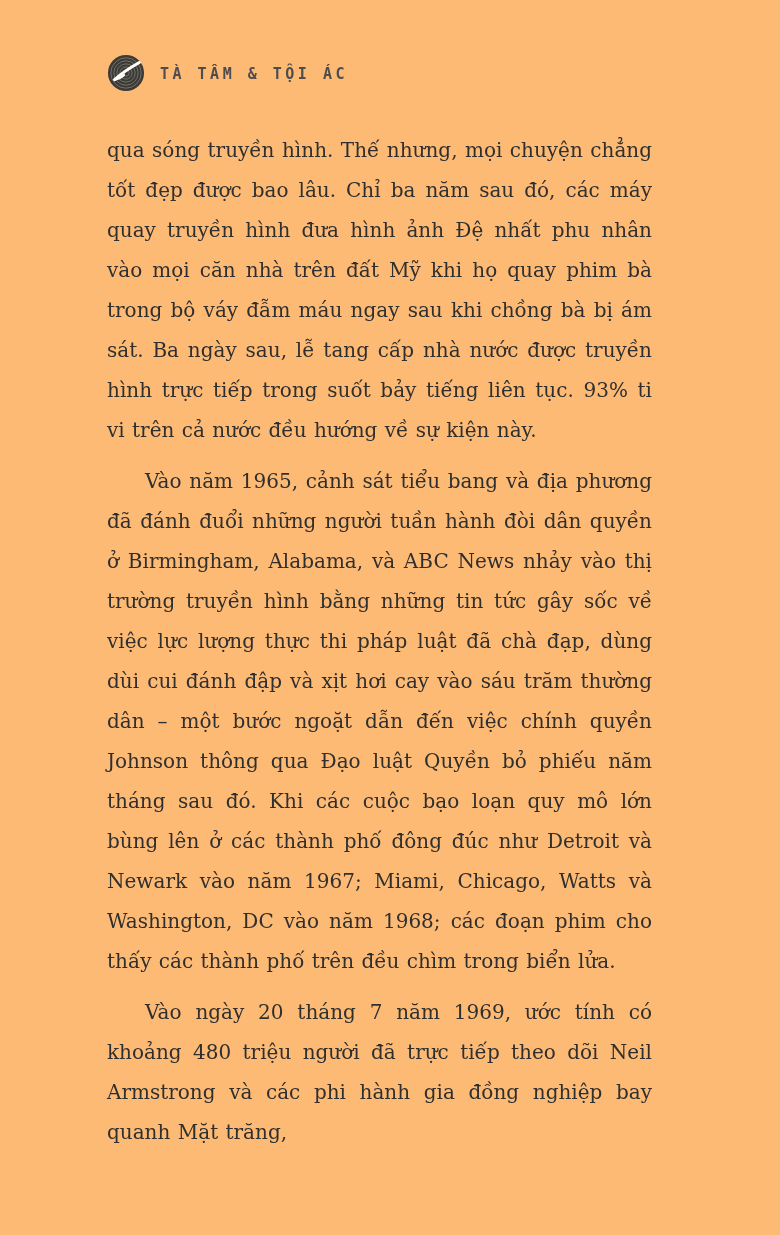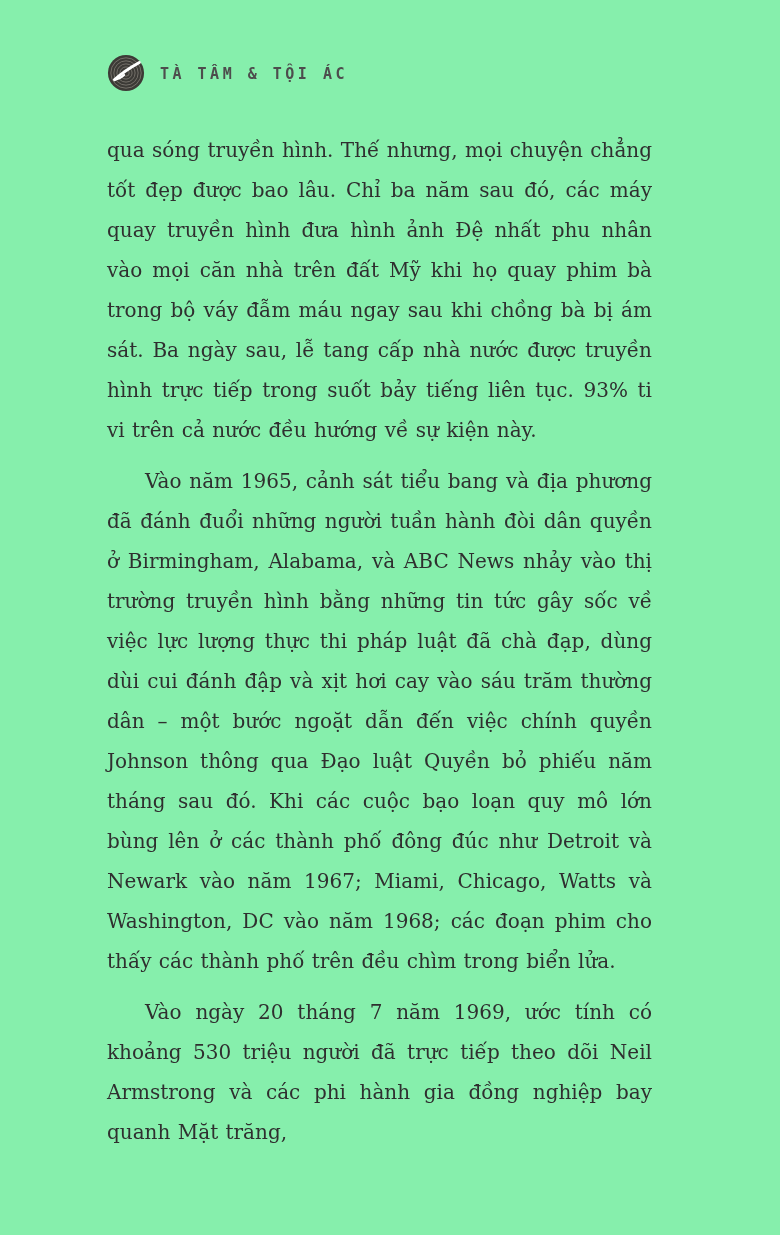--- a/index.html
+++ b/index.html
@@ -10,21 +10,21 @@
       font-family: "DejaVu Serif", serif;
       color: #2f2f2f;
       overflow: hidden;
     }
     .page {
       width: 780px;
       height: 1235px;
       display: flex;
       flex-direction: column;
       padding: 54px 128px 50px 107px;
-      background: #86efac;
+      background: #fdba74;
     }
     .header {
       display: flex;
       align-items: center;
       gap: 15px;
       margin-bottom: 38px;
     }
     .logo {
       width: 38px;
       height: 38px;
@@ -74,16 +74,16 @@
         <path d="M8 27 Q 18 18 34 9" stroke="#ffffff" stroke-width="3.2" fill="none" stroke-linecap="round"></path>
         <path d="M8 27 Q 14 26 18 22" stroke="#ffffff" stroke-width="2.2" fill="none" stroke-linecap="round"></path>
       </svg>
     </span>
     <span class="header-title">TÀ TÂM &amp; TỘI ÁC</span>
   </div>
 
   <div class="body-text">
     <p>qua sóng truyền hình. Thế nhưng, mọi chuyện chẳng tốt đẹp được bao lâu. Chỉ ba năm sau đó, các máy quay truyền hình đưa hình ảnh Đệ nhất phu nhân vào mọi căn nhà trên đất Mỹ khi họ quay phim bà trong bộ váy đẫm máu ngay sau khi chồng bà bị ám sát. Ba ngày sau, lễ tang cấp nhà nước được truyền hình trực tiếp trong suốt bảy tiếng liên tục. 93% ti vi trên cả nước đều hướng về sự kiện này.</p>
     <p class="indent">Vào năm 1965, cảnh sát tiểu bang và địa phương đã đánh đuổi những người tuần hành đòi dân quyền ở Birmingham, Alabama, và ABC News nhảy vào thị trường truyền hình bằng những tin tức gây sốc về việc lực lượng thực thi pháp luật đã chà đạp, dùng dùi cui đánh đập và xịt hơi cay vào sáu trăm thường dân – một bước ngoặt dẫn đến việc chính quyền Johnson thông qua Đạo luật Quyền bỏ phiếu năm tháng sau đó. Khi các cuộc bạo loạn quy mô lớn bùng lên ở các thành phố đông đúc như Detroit và Newark vào năm 1967; Miami, Chicago, Watts và Washington, DC vào năm 1968; các đoạn phim cho thấy các thành phố trên đều chìm trong biển lửa.</p>
-    <p class="indent">Vào ngày 20 tháng 7 năm 1969, ước tính có khoảng 530 triệu người đã trực tiếp theo dõi Neil Armstrong và các phi hành gia đồng nghiệp bay quanh Mặt trăng,</p>
+    <p class="indent">Vào ngày 20 tháng 7 năm 1969, ước tính có khoảng 480 triệu người đã trực tiếp theo dõi Neil Armstrong và các phi hành gia đồng nghiệp bay quanh Mặt trăng,</p>
   </div>
 
 </div>
 
 </body></html>

